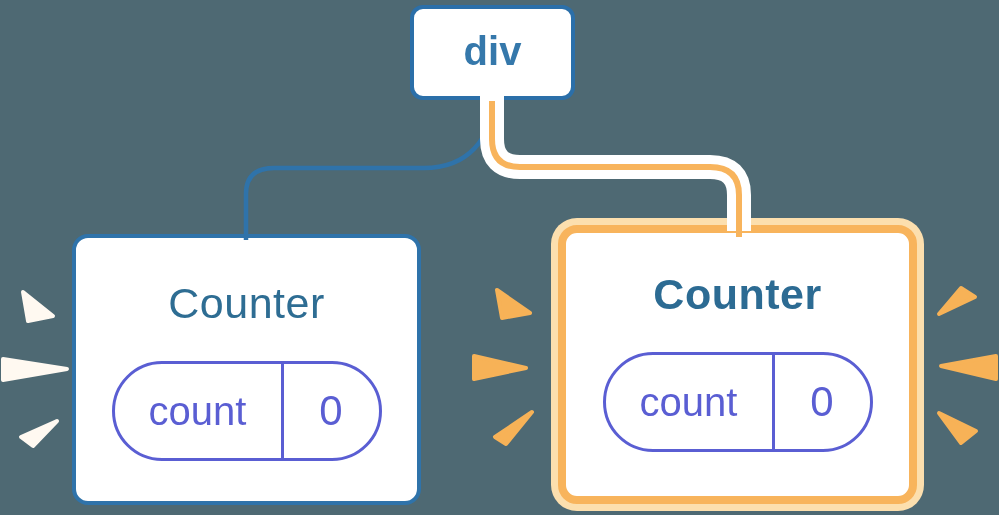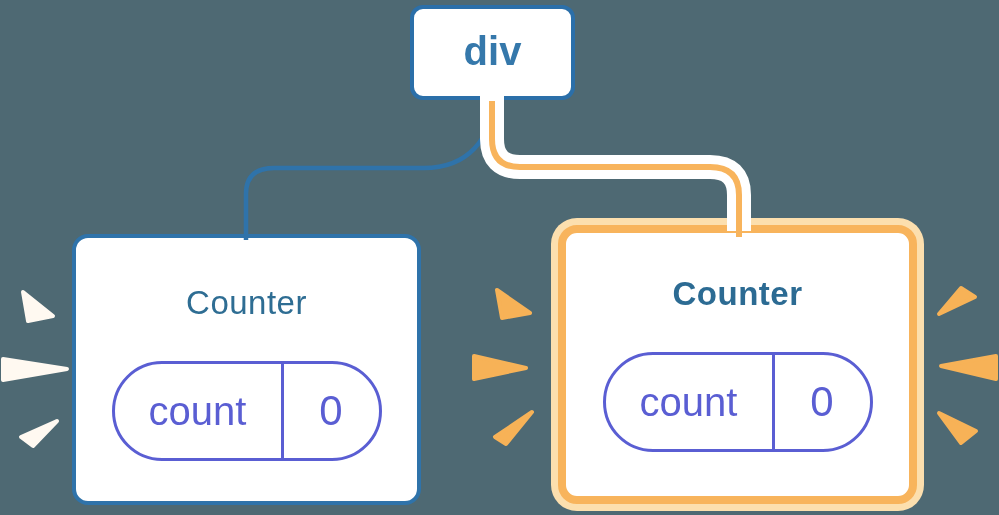--- a/index.html
+++ b/index.html
@@ -62,21 +62,21 @@
     background: #ffffff;
     border: 8px solid #F8B45C;
     border-radius: 19px;
     box-sizing: border-box;
     display: flex; flex-direction: column; align-items: center;
     padding-top: 38px;
   }
 
   .title {
     color: #2E6D93;
-    font-size: 33px;
+    font-size: 43px;
     line-height: 46px;
     font-weight: 500;
     letter-spacing: 0.5px;
   }
   .title.bold { font-weight: 700; color: #2C6B93; }
 
   .pill {
     margin-top: 35px;
     width: 270px; height: 100px;
     border: 3px solid #5A5ED3;

